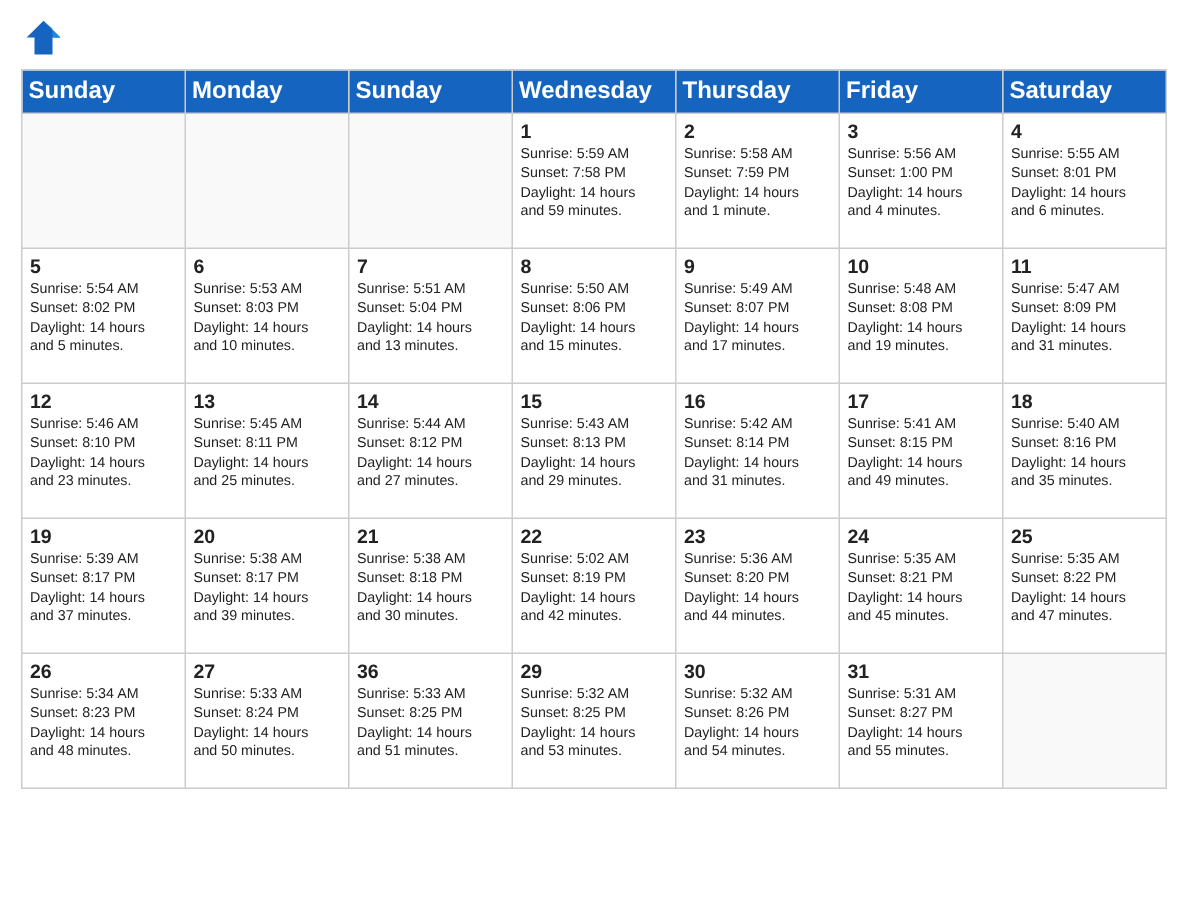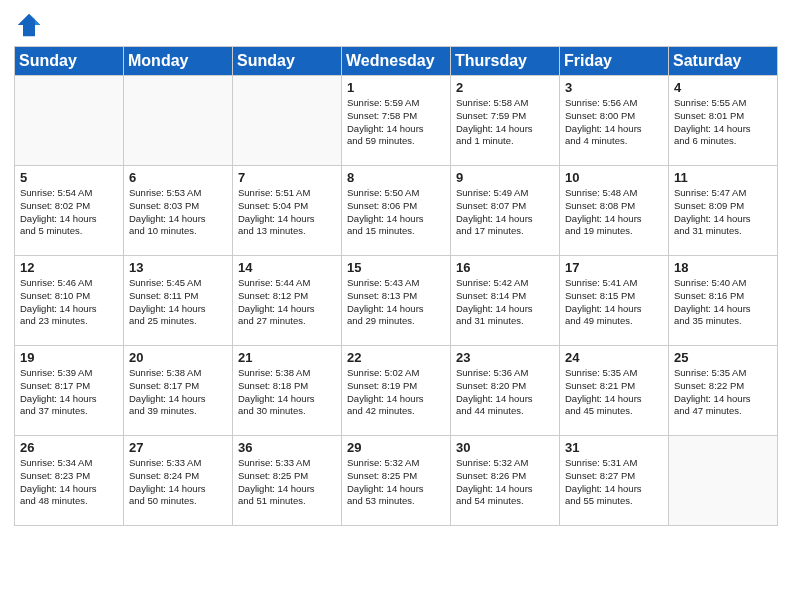--- a/index.html
+++ b/index.html
@@ -138,21 +138,21 @@
           <td>
             <span class="day-num">2</span>
             <span class="cell-line">Sunrise: 5:58 AM</span>
             <span class="cell-line">Sunset: 7:59 PM</span>
             <span class="cell-line">Daylight: 14 hours</span>
             <span class="cell-line">and 1 minute.</span>
           </td>
           <td>
             <span class="day-num">3</span>
             <span class="cell-line">Sunrise: 5:56 AM</span>
-            <span class="cell-line">Sunset: 8:00 PM</span>
+            <span class="cell-line">Sunset: 1:00 PM</span>
             <span class="cell-line">Daylight: 14 hours</span>
             <span class="cell-line">and 4 minutes.</span>
           </td>
           <td>
             <span class="day-num">4</span>
             <span class="cell-line">Sunrise: 5:55 AM</span>
             <span class="cell-line">Sunset: 8:01 PM</span>
             <span class="cell-line">Daylight: 14 hours</span>
             <span class="cell-line">and 6 minutes.</span>
           </td>

